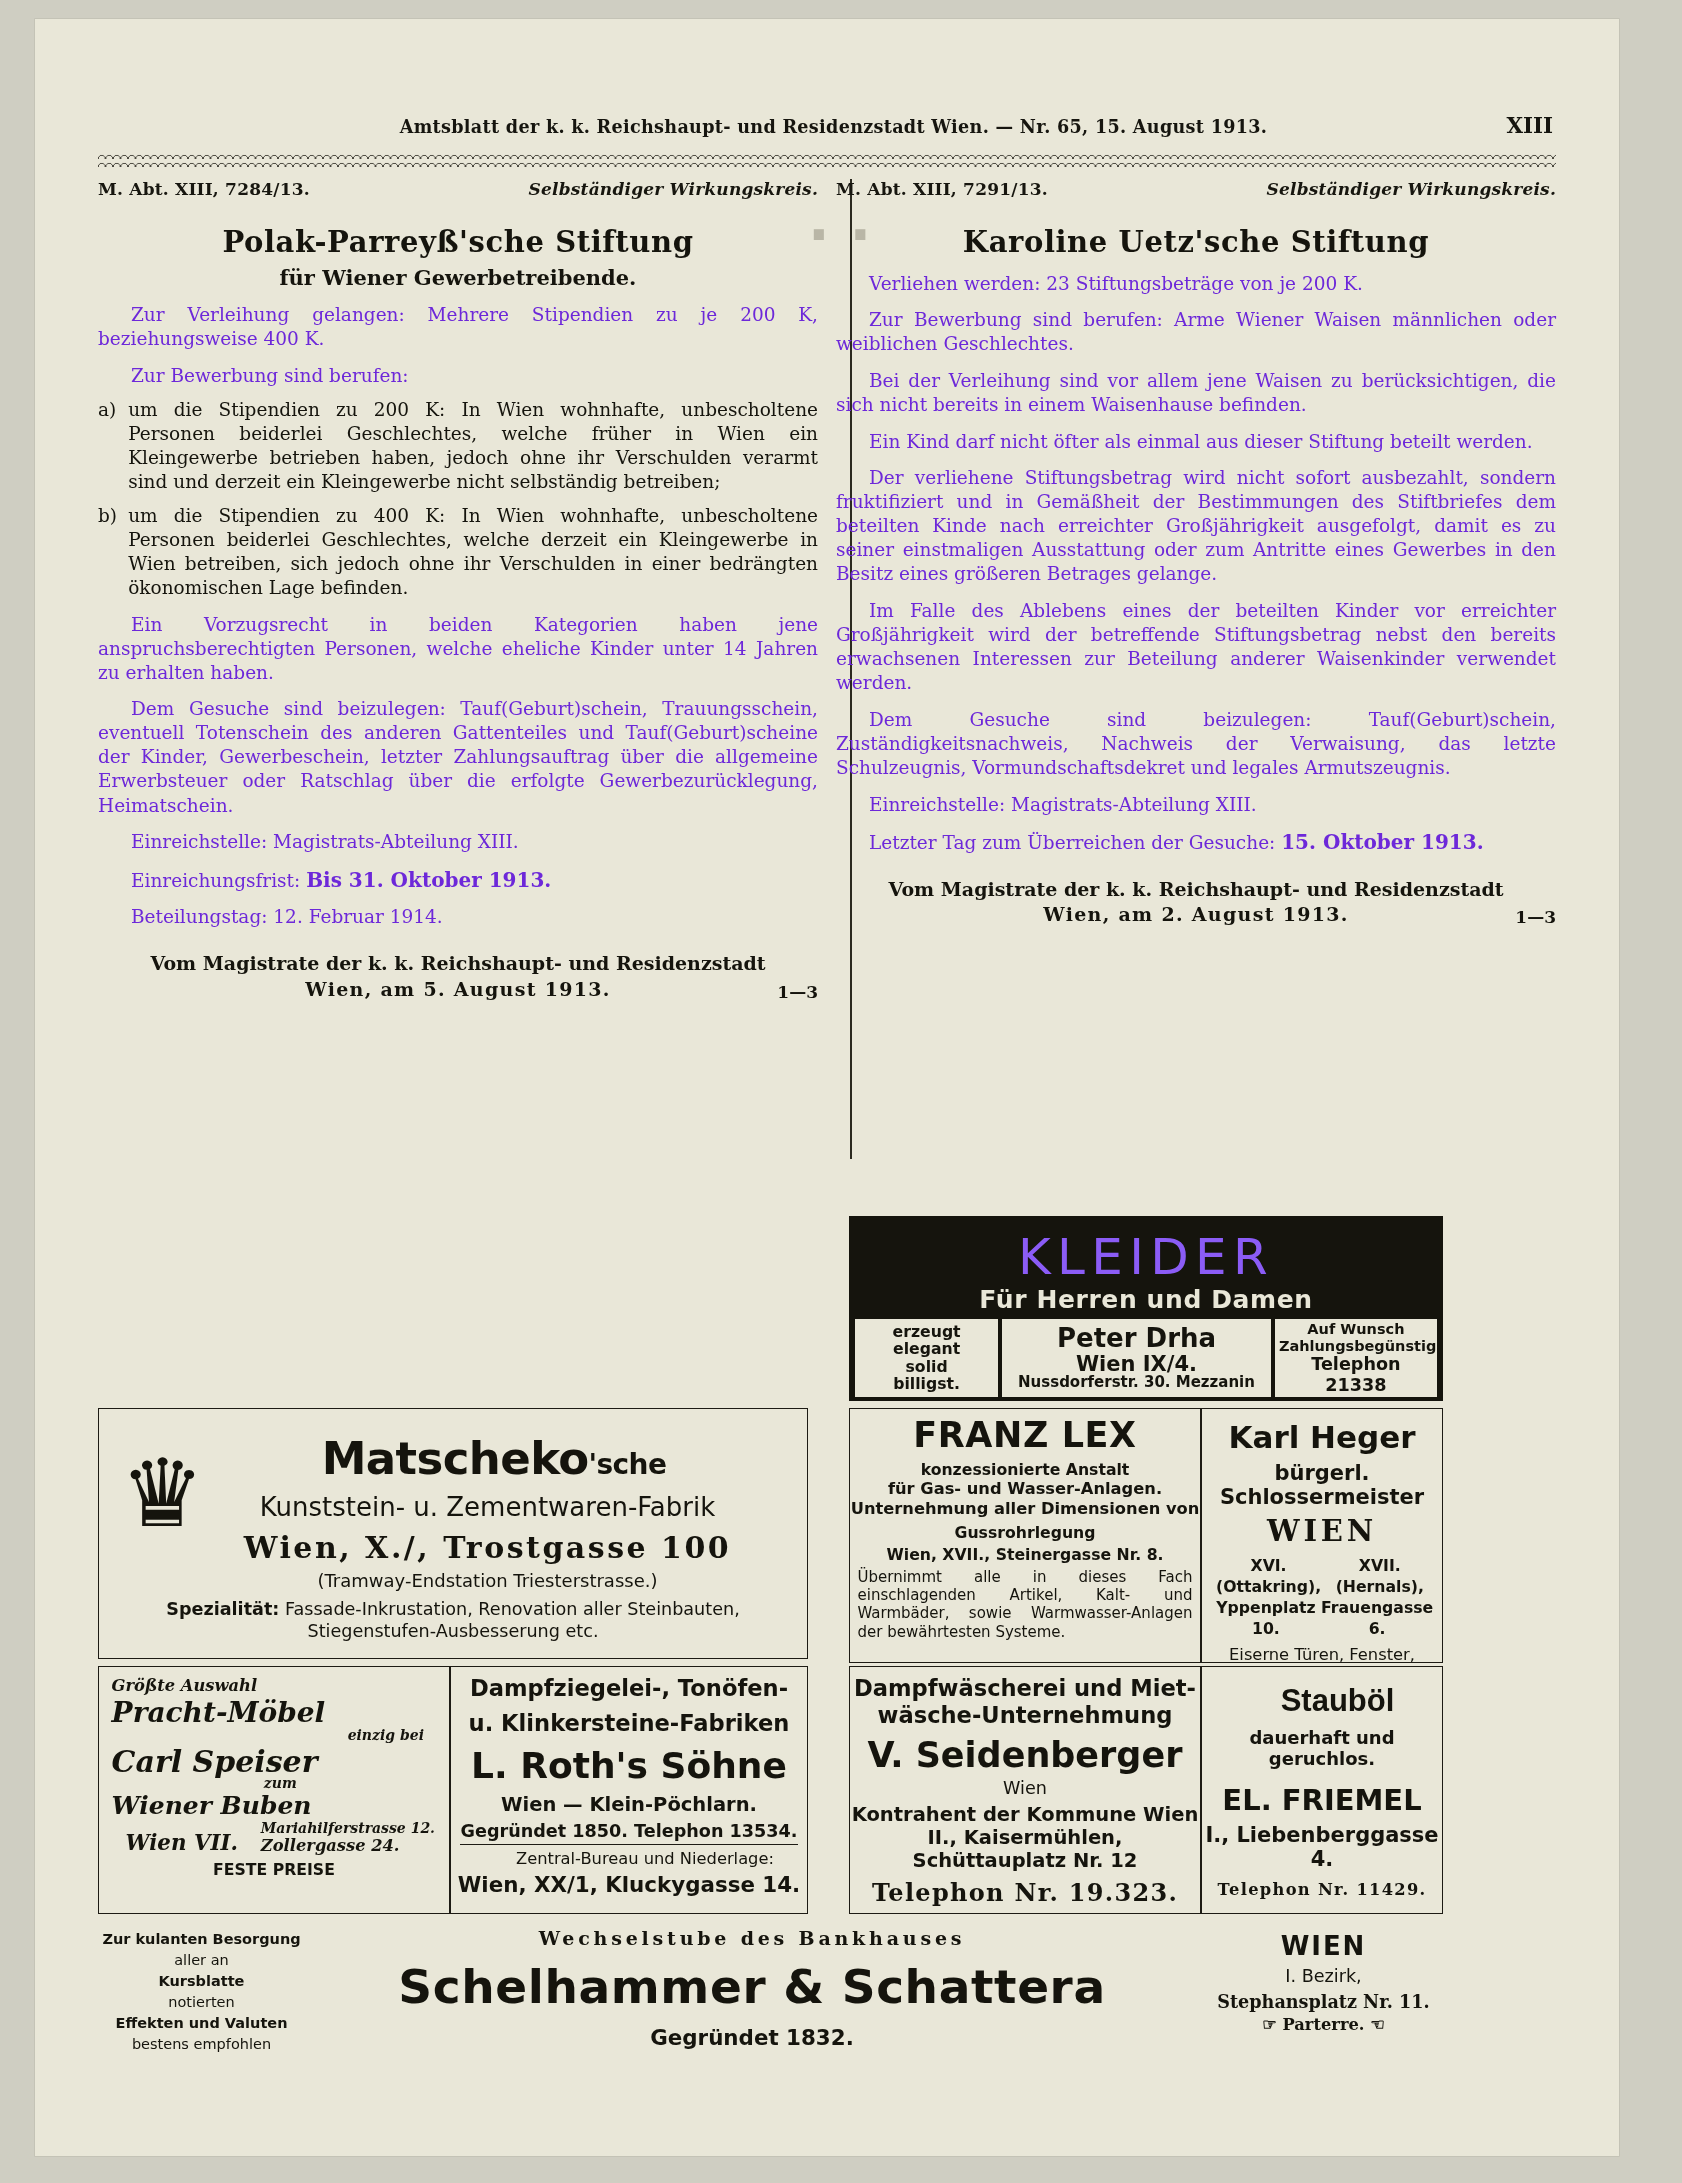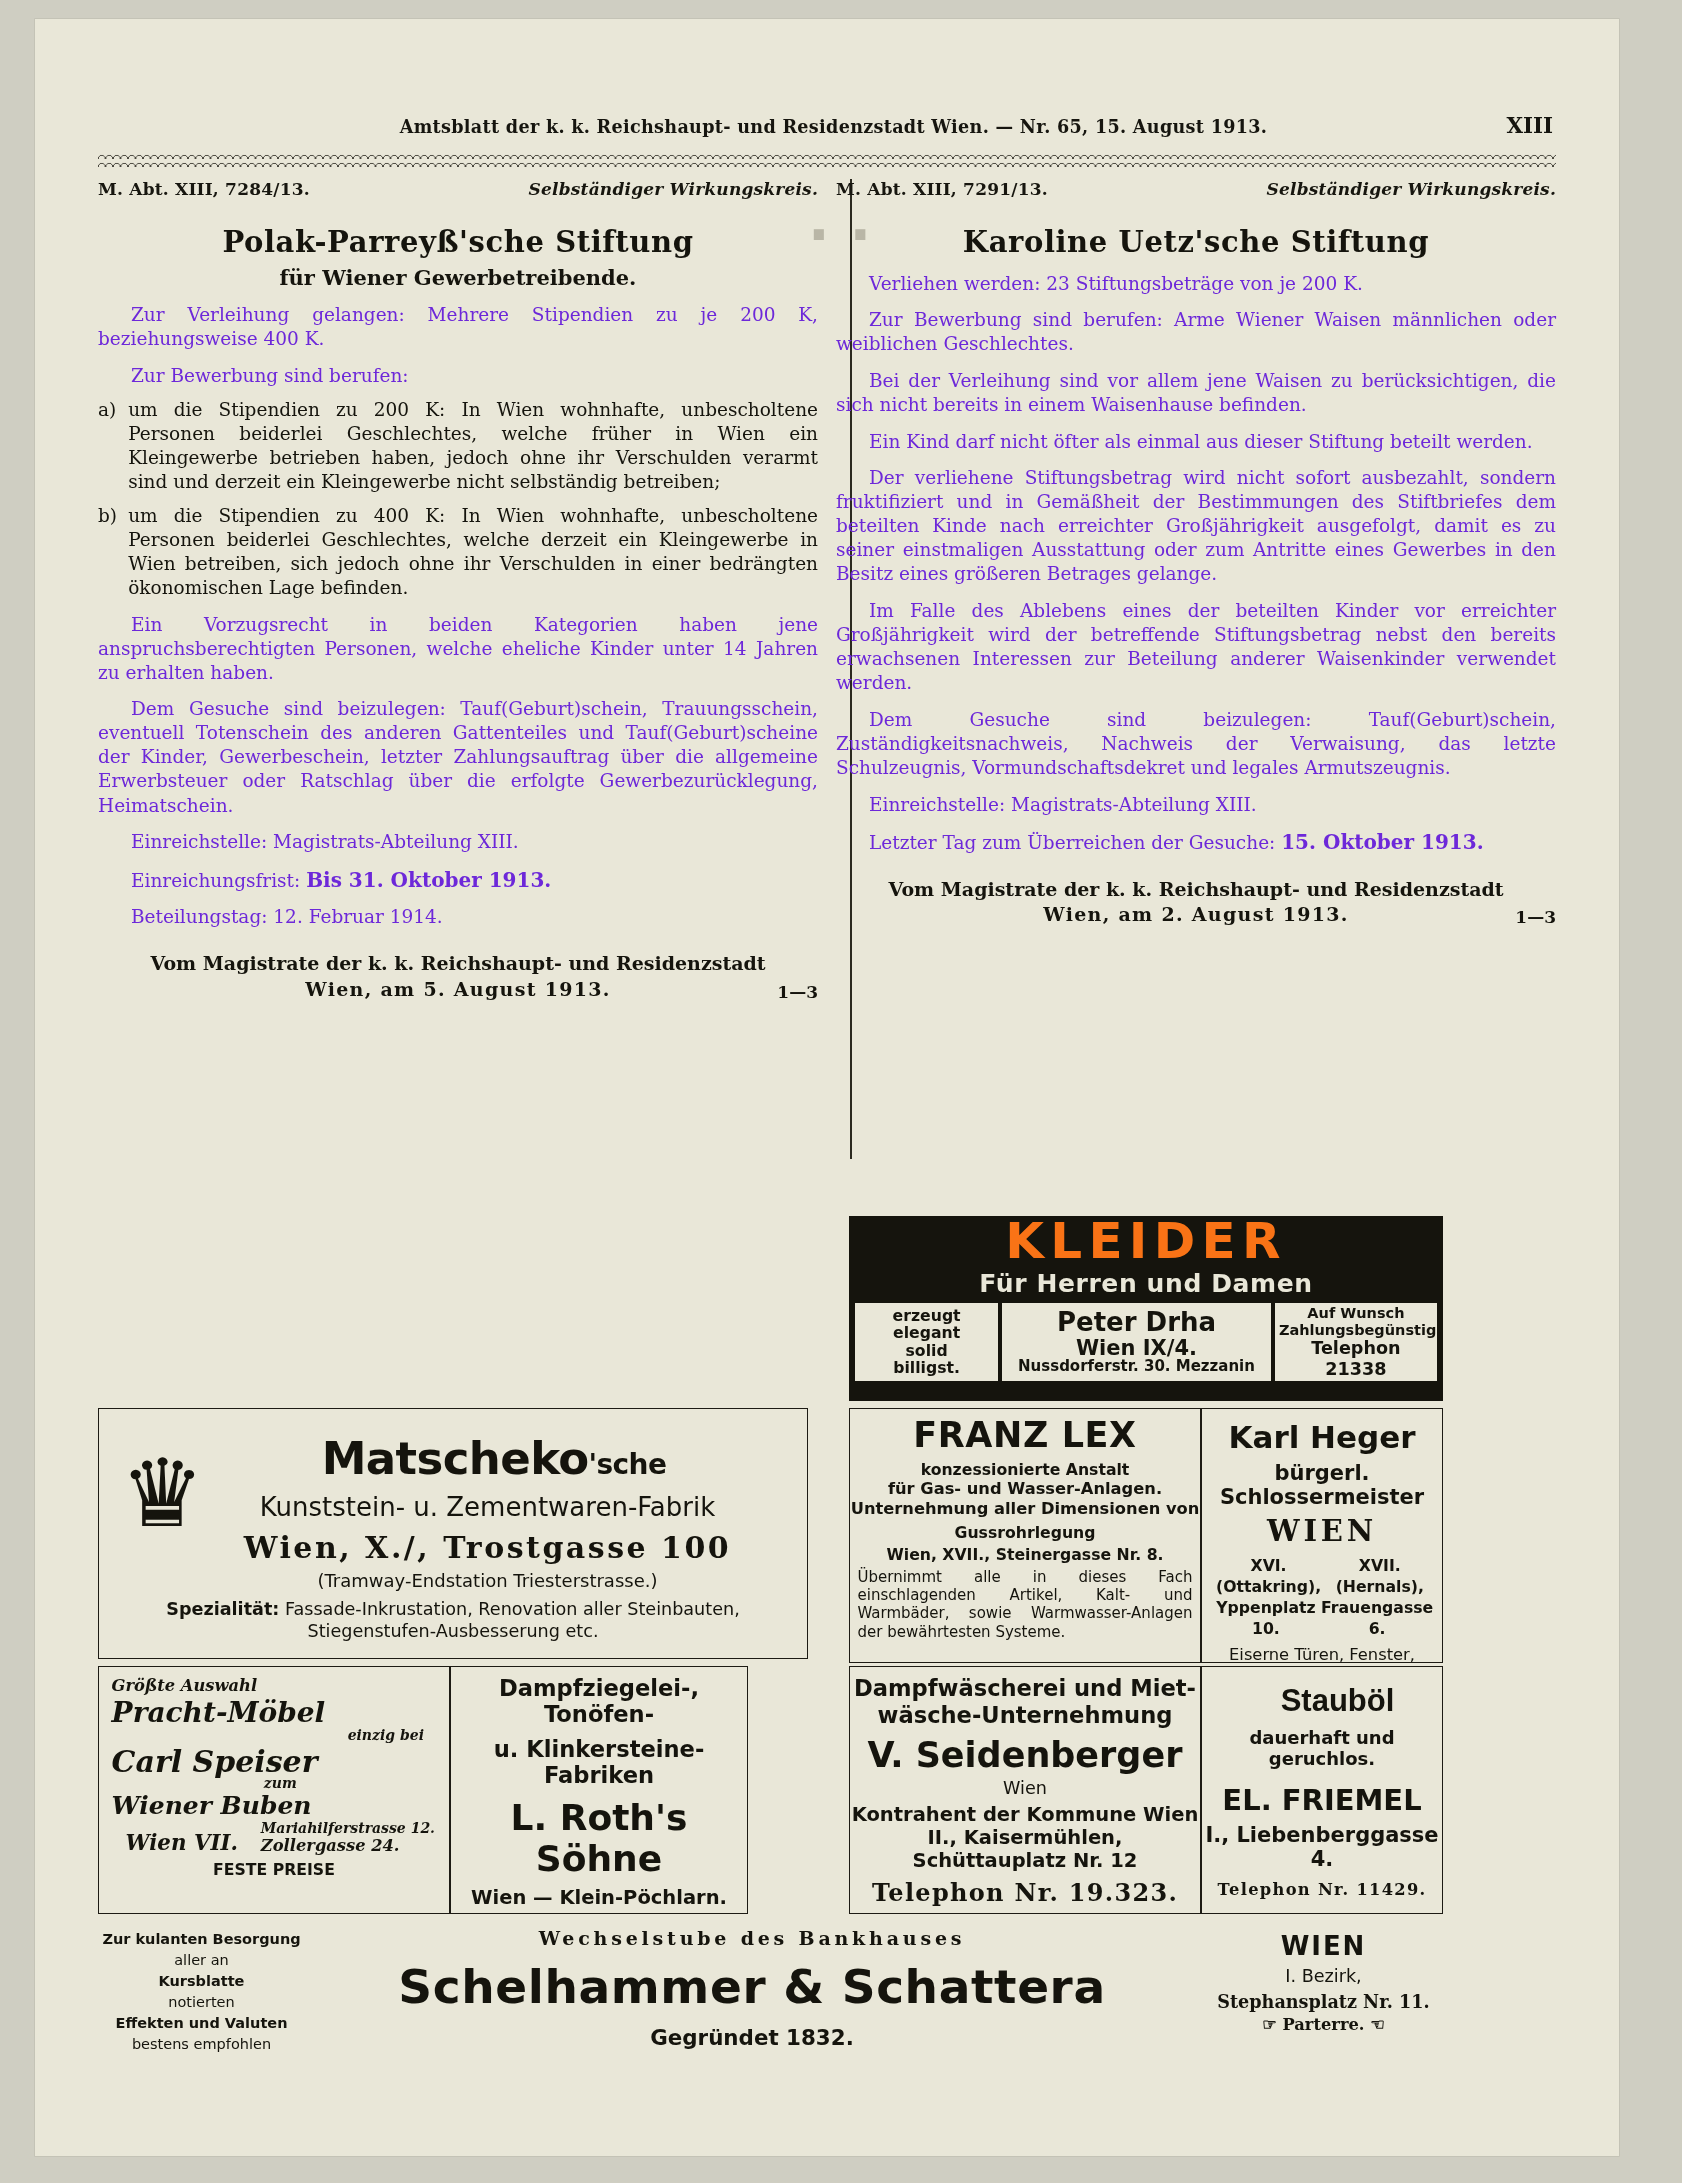--- a/index.html
+++ b/index.html
@@ -112,22 +112,22 @@
     border:1.9px solid #1d1b14;
     box-sizing:border-box;
     overflow:hidden;
     text-align:center;
     color:#15140d;
   }
   .ad .line{border-top:1.3px solid #1d1b14; margin:3.8px 8.8px;}
   
   #ad-kleider{left:814px; top:1197px; width:594px; height:185px; background:#15140d; border:0;}
   #ad-kleider .kl-top{
-    color:#f97316; font-family:"DejaVu Sans", sans-serif; font-weight:bold;
-    font-size:50px; letter-spacing:6.3px; line-height:1; padding-top:0;
+    color:#8b5cf6; font-family:"DejaVu Sans", sans-serif; font-weight:normal;
+    font-size:50px; letter-spacing:6.3px; line-height:1; padding-top:16px;
   }
   #ad-kleider .kl-sub{
     color:#e9e7d8; font-family:"DejaVu Sans", sans-serif; font-weight:bold;
     font-size:25px; letter-spacing:0.6px; margin-top:2.5px;
   }
   #ad-kleider .kl-grid{
     display:flex; gap:3.8px; margin:5px 6.3px 0 6.3px; align-items:stretch;
   }
   .klbox{background:#e9e7d8; color:#15140d; font-family:"DejaVu Sans", sans-serif; font-weight:bold;
     display:flex; flex-direction:column; justify-content:center; padding:2.5px 3.8px;}
@@ -163,21 +163,21 @@
     font-family:"DejaVu Serif", serif; font-weight:bold; font-size:19.5px; letter-spacing:1.9px; margin-top:7.5px;
   }
   .telrule{display:flex; align-items:center; gap:7.5px; justify-content:center; margin:6.3px 25px 0 25px;}
   
   #ad-speiser{left:63px; top:1647px; width:352px; height:248px;}
   #ad-speiser .script{
     font-family:"DejaVu Serif", serif; font-style:italic; font-weight:bold;
     color:#15140d; text-align:left; padding-left:12.6px;
   }
   
-  #ad-roth{left:415px; top:1647px; width:298px; height:248px;}
+  #ad-roth{left:415px; top:1647px; width:358px; height:248px;}
   #ad-roth .r1{font-family:"DejaVu Sans", sans-serif; font-weight:bold; font-size:22.6px; line-height:1.15; margin-top:8.8px;}
   #ad-roth .r2{font-family:"DejaVu Sans", sans-serif; font-weight:bold; font-size:36px; margin-top:8.8px;}
   #ad-roth .r3{font-family:"DejaVu Sans", sans-serif; font-weight:bold; font-size:19.5px; margin-top:6.3px;}
   #ad-roth .r4{font-family:"DejaVu Sans", sans-serif; font-weight:bold; font-size:17.6px; margin-top:5px;}
   #ad-roth .r5{font-family:"DejaVu Sans", sans-serif; font-size:16.3px; margin-top:3.8px;padding-left:32px;}
   #ad-roth .r6{font-family:"DejaVu Sans", sans-serif; font-weight:bold; font-size:21.4px; margin-top:3.8px;}
   
   #ad-lex{left:814px; top:1389px; width:352px; height:255px;}
   #ad-lex .l1{font-family:"DejaVu Sans", sans-serif; font-weight:bold; font-size:35px; margin-top:6.3px; letter-spacing:0.6px;}
   #ad-lex .l2{font-family:"DejaVu Sans", sans-serif; font-weight:bold; font-size:15.7px; margin-top:5px;}

